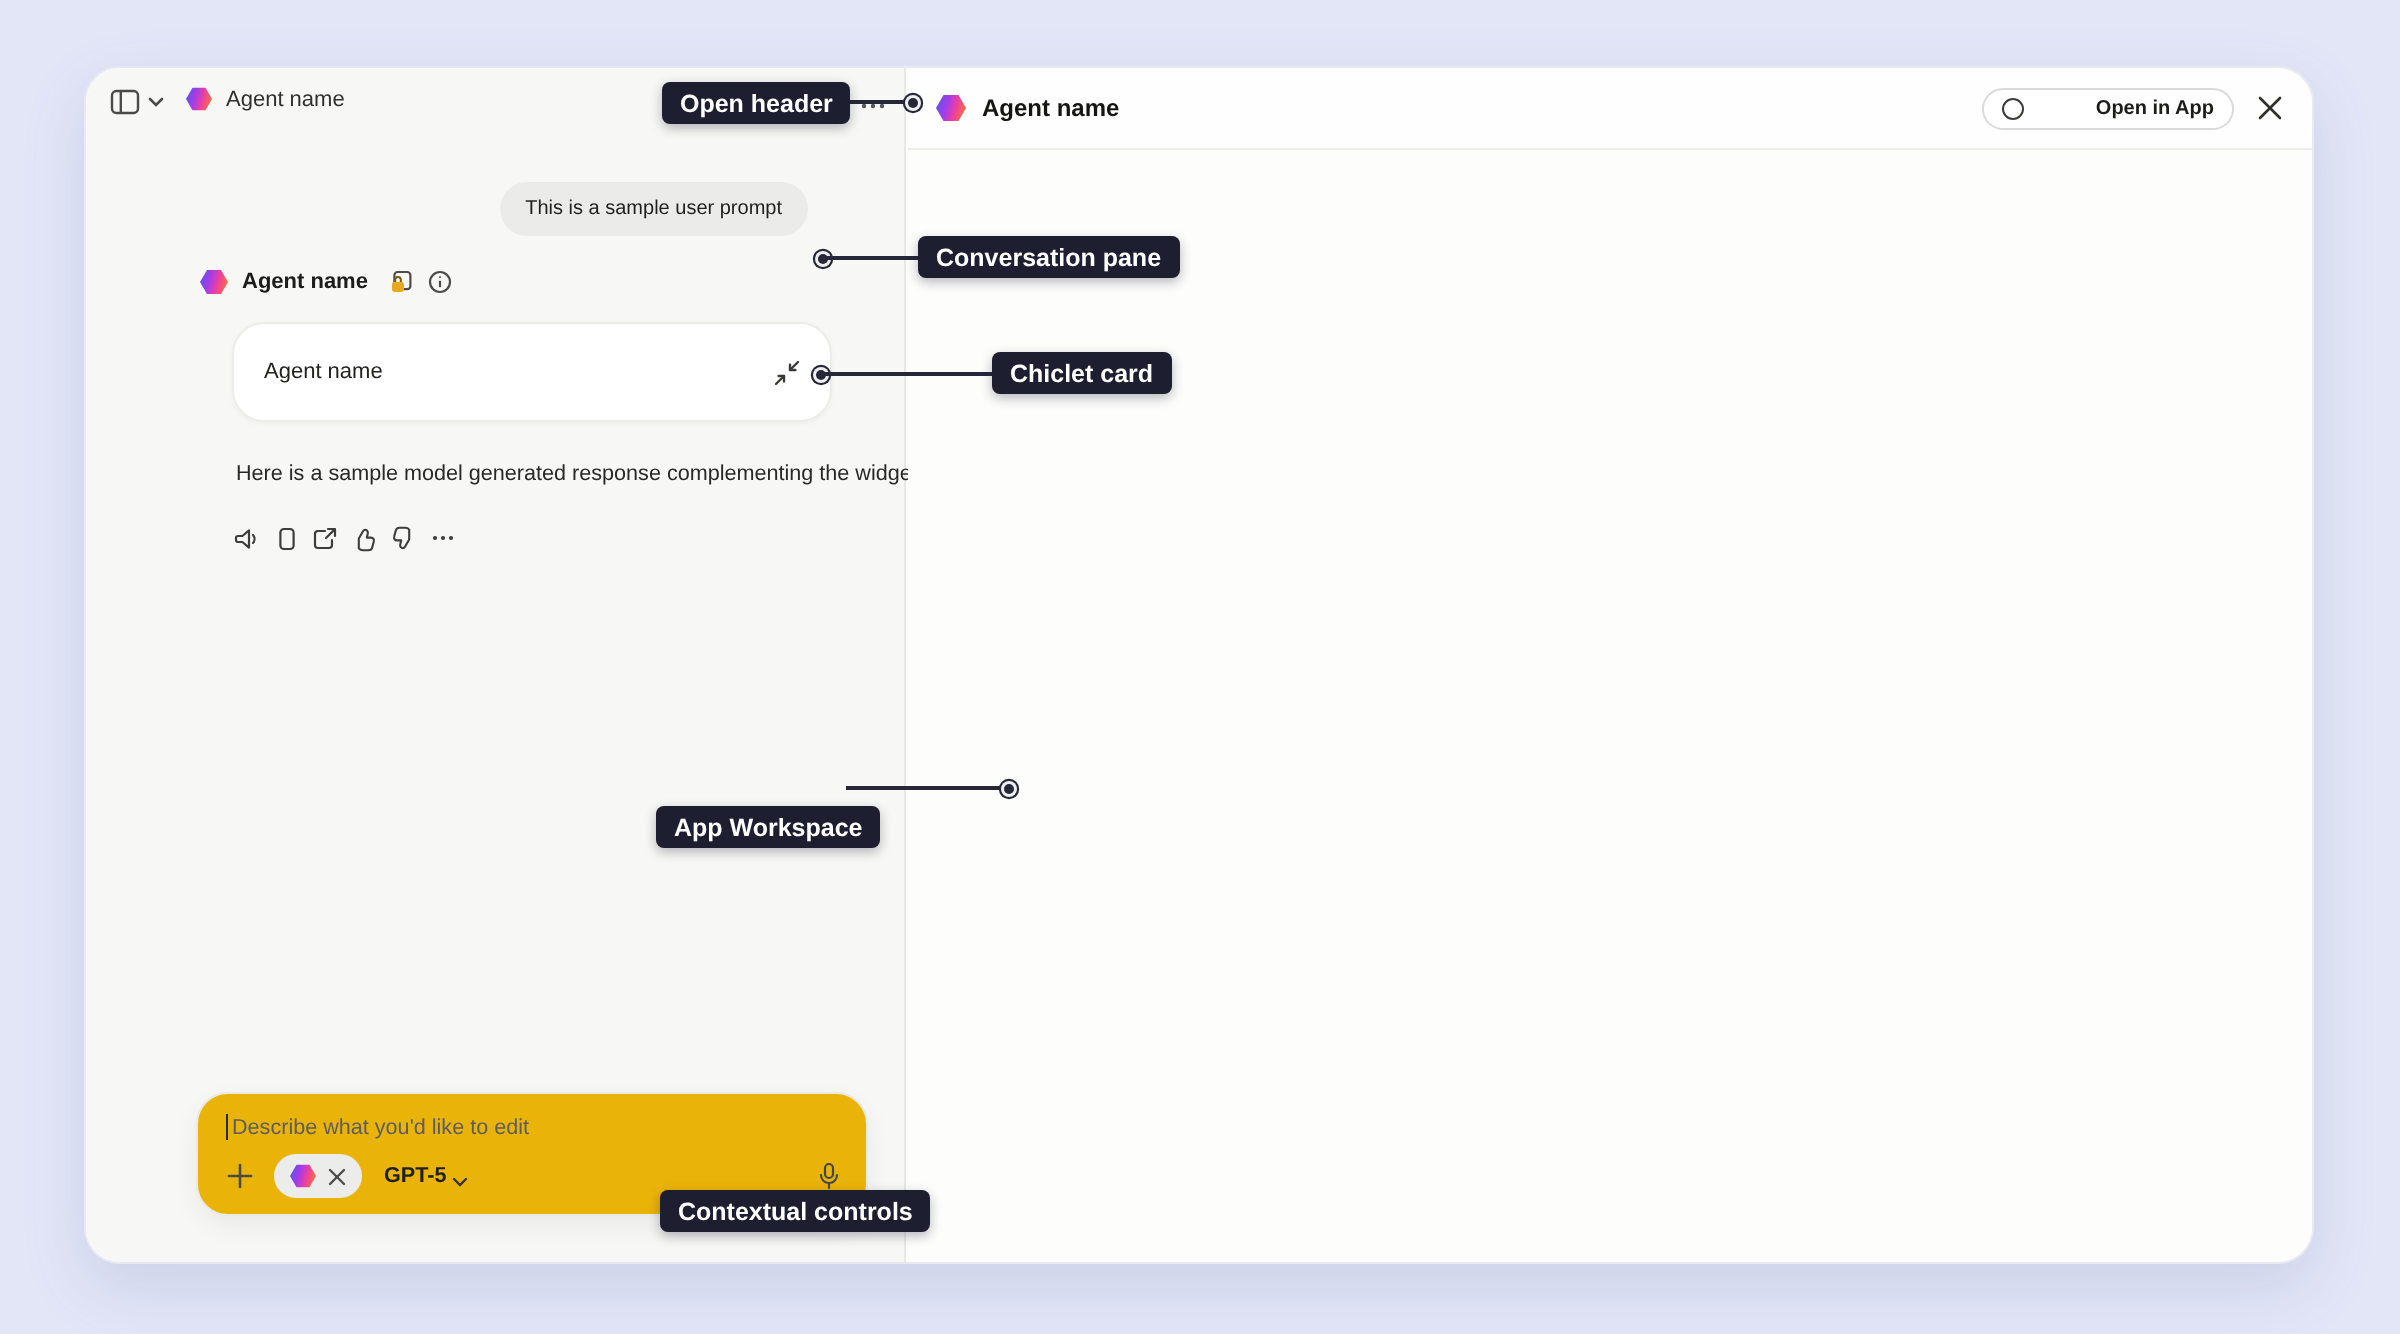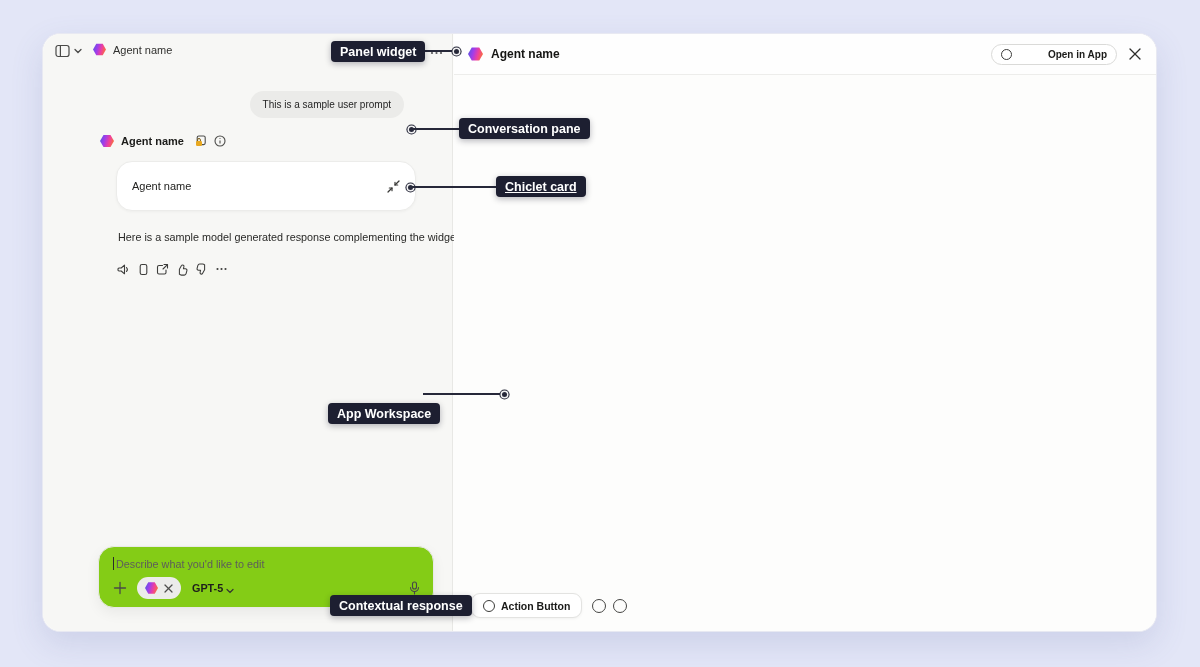--- a/index.html
+++ b/index.html
@@ -79,21 +79,21 @@
   }
   .actions-row { position:absolute; left:74px; top:228px; display:flex; align-items:center; gap:6.5px; }
   .action-btn {
     width:13px; height:14px; display:flex; align-items:center; justify-content:center;
     background:none; border:none; color:#3d3d3b; cursor:pointer; padding:0;
   }
 
   
   .composer {
     position:absolute; left:55px; top:512px; width:336px; height:62px;
-    background:#84cc16; border:1px solid #e9e9e7; border-radius:16px;
+    background:#eab308; border:1px solid #e9e9e7; border-radius:16px;
     box-shadow:0 5px 14px rgba(0,0,0,.06);
   }
   .composer-input { position:absolute; left:14px; top:10px; display:flex; align-items:center; }
   .caret { width:1px; height:13px; background:#2b2b2b; margin-right:2px; }
   .placeholder { font-size:10.8px; color:#5d5d5b; }
   .composer-controls {
     position:absolute; left:12px; right:13px; bottom:8px; height:22px;
     display:flex; align-items:center;
   }
   .plus-btn { background:none; border:none; color:#4a4a48; display:flex; cursor:pointer; margin-left:2px; }
@@ -311,46 +311,38 @@
           <span class="open-app-label">Open in App</span>
         </button>
         <button class="close-btn">
           <svg width="14" height="14" viewBox="0 0 14 14" stroke="currentColor" stroke-width="1.3" stroke-linecap="round">
               <line x1="2" y1="2" x2="12" y2="12"></line>
               <line x1="12" y1="2" x2="2" y2="12"></line>
             </svg>
         </button>
       </div>
 
-      <div class="rp-footer">
-        <button class="action-button">
-          <span class="ring-icon" style="width:12px;height:12px;"></span>
-          <span class="action-button-label">Action Button</span>
-        </button>
-        <button class="circle-btn"></button>
-        <button class="circle-btn"></button>
-      </div>
     </div>
   </div>
 
   <div class="overlay">
 
     <div class="connector" style="left:412px; top:50.2px; width:43px;"></div>
     <span class="conn-dot" style="left:453.5px; top:48.5px;"></span>
-    <div class="anno-chip" style="left:331px; top:41px;">Panel widget</div>
+    <div class="anno-chip" style="left:331px; top:41px;">Open header</div>
 
     <span class="conn-dot" style="left:408.5px; top:126.5px;"></span>
     <div class="connector" style="left:413px; top:128.2px; width:46px;"></div>
     <div class="anno-chip" style="left:459px; top:118px;">Conversation pane</div>
 
     <span class="conn-dot" style="left:407.5px; top:184.5px;"></span>
     <div class="connector" style="left:412px; top:186.2px; width:84px;"></div>
-    <div class="anno-chip" style="left:496px; top:176px;text-decoration:underline;">Chiclet card</div>
+    <div class="anno-chip" style="left:496px; top:176px;">Chiclet card</div>
 
     <div class="anno-chip" style="left:328px; top:383px;margin-top:20px;">App Workspace</div>
     <div class="connector" style="left:423px; top:393.2px; width:78px;"></div>
     <span class="conn-dot" style="left:501.5px; top:391.5px;"></span>
 
-    <div class="anno-chip" style="left:330px; top:595px;">Contextual response</div>
+    <div class="anno-chip" style="left:330px; top:595px;">Contextual controls</div>
     <div class="connector" style="left:443px; top:605.2px; width:12px;"></div>
     <span class="conn-dot" style="left:455.5px; top:603.5px;"></span>
   </div>
 </div>
 
 </body></html>

